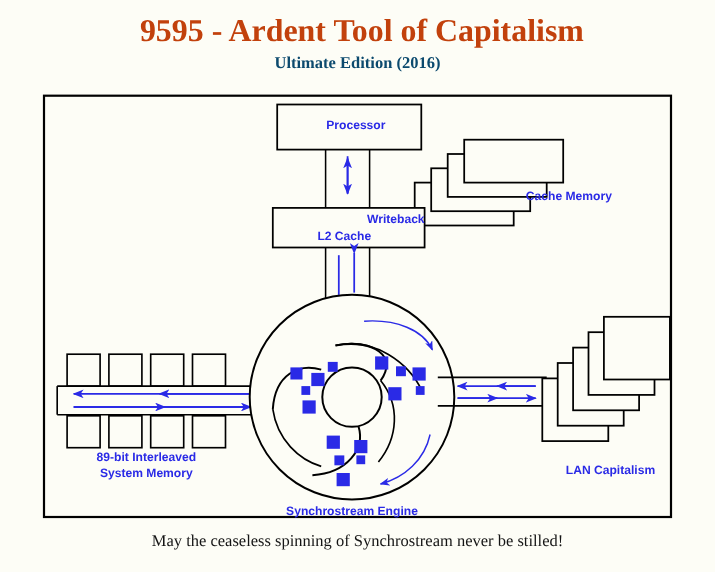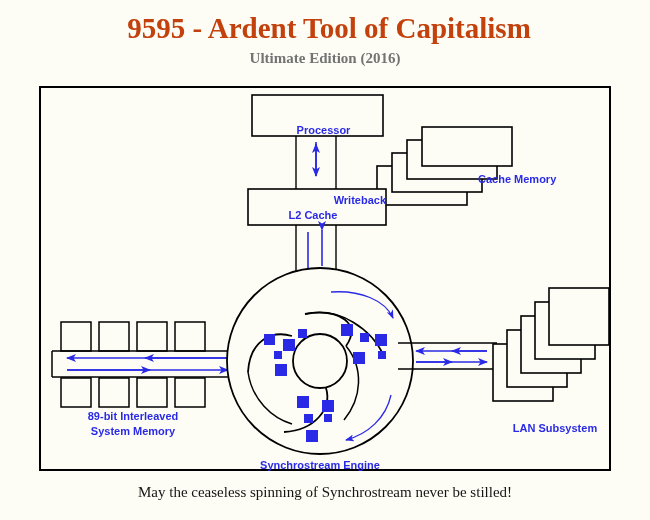--- a/index.html
+++ b/index.html
@@ -14,21 +14,21 @@
 
   .title{
     position:absolute;top:12px;left:4px;width:650px;text-align:center;
     font-family:"Liberation Serif", serif;
     font-size:29px;font-weight:bold;color:#c2410c;
     letter-spacing:0px;white-space:nowrap;
   }
   .subtitle{
     position:absolute;top:50px;left:0;width:650px;text-align:center;
     font-family:"Liberation Serif", serif;
-    font-size:15px;font-weight:bold;color:#737373;
+    font-size:15px;font-weight:bold;color:#0c4a6e;
   }
   .caption{
     position:absolute;top:484px;left:0;width:650px;text-align:center;
     font-family:"Liberation Serif", serif;
     font-size:15px;color:#151515;
   }
 
   .frame{
     position:absolute;left:39px;top:86px;width:572px;height:385px;
     border:2px solid #000;box-sizing:border-box;background:transparent;
@@ -158,29 +158,29 @@
 
     <g>
       <rect x="493" y="344" width="60" height="57" fill="#fdfdf6" stroke="#000" stroke-width="1.6"></rect>
       <rect x="507" y="330" width="60" height="57" fill="#fdfdf6" stroke="#000" stroke-width="1.6"></rect>
       <rect x="521" y="316" width="60" height="57" fill="#fdfdf6" stroke="#000" stroke-width="1.6"></rect>
       <rect x="535" y="302" width="60" height="57" fill="#fdfdf6" stroke="#000" stroke-width="1.6"></rect>
       <rect x="549" y="288" width="60" height="57" fill="#fdfdf6" stroke="#000" stroke-width="1.6"></rect>
     </g>
   </svg>
 
-  <div class="lbl center" style="left:252px;top:107px;width:143px;margin-top:16px;">Processor</div>
+  <div class="lbl center" style="left:252px;top:107px;width:143px;">Processor</div>
 
   <div class="lbl center" style="left:248px;top:193px;width:138px;text-align:right;">Writeback</div>
   <div class="lbl center" style="left:248px;top:208px;width:130px;">L2 Cache</div>
 
   <div class="lbl" style="left:478px;top:172px;">Cache Memory</div>
 
   <div class="lbl center" style="left:53px;top:409px;width:160px;">89-bit Interleaved</div>
   <div class="lbl center" style="left:225px;top:458px;width:190px;">Synchrostream Engine</div>
 
   <div class="lbl center" style="left:53px;top:424px;width:160px;">System Memory</div>
 
-  <div class="lbl center" style="left:480px;top:421px;width:150px;">LAN Subsystem</div>
+  <div class="lbl center" style="left:480px;top:421px;width:150px;">LAN Capitalism</div>
 
   <div class="caption">May the ceaseless spinning of Synchrostream never be stilled!</div>
 
 </div>
 
 </body></html>

